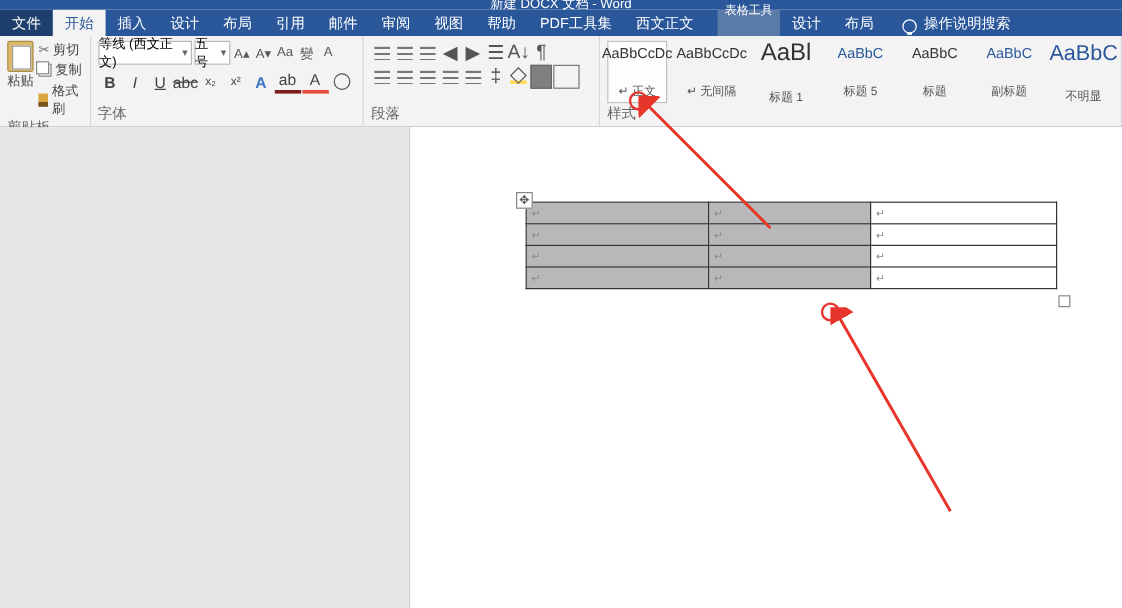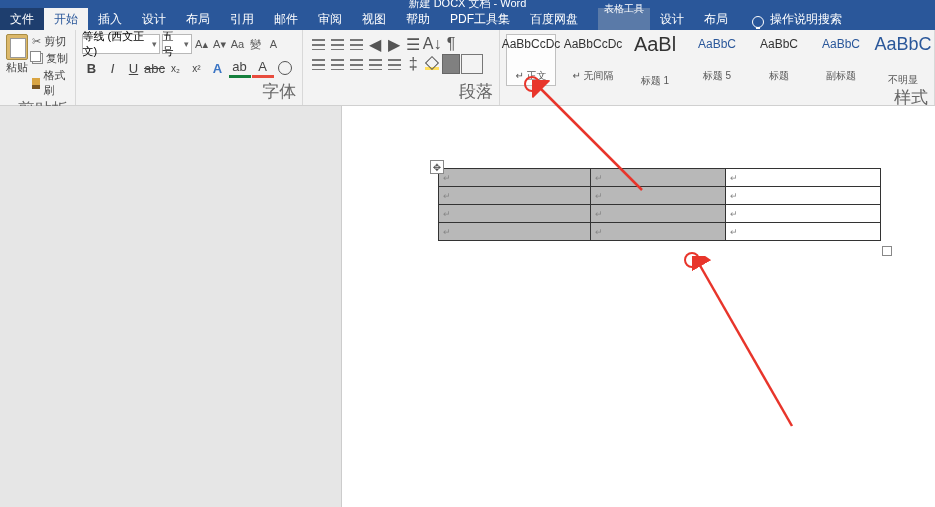--- a/index.html
+++ b/index.html
@@ -13,21 +13,21 @@
     .tab { color: #fff; font-size: 12px; padding: 0 10px; height: 22px; display: flex; align-items: center; cursor: pointer; }
     .tab.active { background: #f3f3f3; color: #2a579a; }
     .tab-group2 { background: #5a7aa8; padding: 0 6px; height: 22px; display: flex; align-items: center; margin-left: 10px; }
     .tell-me { display: flex; align-items: flex-end; color: #fff; font-size: 12px; margin-left: 14px; }
     .bulb { width: 12px; height: 12px; border: 1px solid #fff; border-radius: 50%; margin-right: 6px; position: relative; }
     .bulb::after { content: ""; position: absolute; bottom: -2px; left: 3px; width: 4px; height: 2px; background: #fff; }
     
     .ribbon { background: #f3f3f3; height: 76px; display: flex; border-bottom: 1px solid #d0d0d0; }
     .ribbon-group { border-right: 1px solid #d8d8d8; padding: 4px 6px 2px 6px; display: flex; flex-direction: column; justify-content: space-between; }
     .group-body { display: flex; gap: 4px; }
-    .group-label { text-align: right; font-size: 17px; color: #666; }
+    .group-label { text-align: left; font-size: 12px; color: #666; }
     
     
     .paste-btn { display: flex; flex-direction: column; align-items: center; width: 28px; }
     .paste-icon { width: 22px; height: 26px; background: #dcb86a; border: 1px solid #a88c44; border-radius: 2px; position: relative; }
     .paste-icon::before { content: ""; position: absolute; top: 3px; left: 3px; width: 14px; height: 18px; background: #fff; border: 1px solid #999; }
     .clip-col { display: flex; flex-direction: column; gap: 2px; font-size: 11px; color: #444; }
     .clip-item { display: flex; align-items: center; gap: 3px; }
     .scissors { color: #666; }
     .copy-icn { width: 11px; height: 11px; border: 1px solid #888; position: relative; }
     .copy-icn::after { content: ""; position: absolute; top: -3px; left: -3px; width: 9px; height: 9px; border: 1px solid #888; background: #fff; }
@@ -38,21 +38,21 @@
     .combo { height: 20px; border: 1px solid #b8b8b8; background: #fff; font-size: 11px; display: flex; align-items: center; padding: 0 14px 0 0; position: relative; }
     .combo::after { content: "▾"; position: absolute; right: 2px; font-size: 9px; color: #666; }
     .font-name { width: 78px; }
     .font-size { width: 30px; }
     .tiny { width: 16px; height: 20px; display: flex; align-items: center; justify-content: center; font-size: 11px; color: #555; }
     .font-row2 { display: flex; gap: 1px; margin-top: 4px; }
     .fbtn { width: 20px; height: 20px; display: flex; align-items: center; justify-content: center; font-size: 13px; color: #444; }
     .underline-a { text-decoration: underline; }
     .strike { text-decoration: line-through; }
     .sub { font-size: 10px; }
-    .highlight-btn { width: 22px; border-bottom: 3px solid #15803d; }
+    .highlight-btn { width: 22px; border-bottom: 3px solid #7f1d1d; }
     .color-btn { width: 22px; border-bottom: 3px solid #e84c3d; }
     .ring { width: 14px; height: 14px; border: 1.5px solid #555; border-radius: 50%; }
     
     
     .para-row { display: flex; gap: 1px; }
     .pbtn { width: 18px; height: 20px; display: flex; align-items: center; justify-content: center; color: #555; }
     .lines3 { width: 13px; height: 11px; background: linear-gradient(#777 0 1.5px, transparent 1.5px 5px, #777 5px 6.5px, transparent 6.5px 10px, #777 10px 11.5px); }
     .shade-btn { width: 18px; height: 20px; background: #808080; border: 1px solid #666; }
     .box-btn { width: 22px; height: 20px; border: 1px solid #777; position: relative; }
     .bucket { width: 14px; height: 12px; border-bottom: 3px solid #ffde5c; position: relative; }
@@ -100,21 +100,21 @@
   <div class="tab active">开始</div>
   <div class="tab">插入</div>
   <div class="tab">设计</div>
   <div class="tab">布局</div>
   <div class="tab">引用</div>
   <div class="tab">邮件</div>
   <div class="tab">审阅</div>
   <div class="tab">视图</div>
   <div class="tab">帮助</div>
   <div class="tab">PDF工具集</div>
-  <div class="tab">百度网盘</div>
+  <div class="tab">西文正文</div>
   <div class="tab-group2">
     <span style="color:#fff;font-size:10px;position:relative;top:-10px;">表格工具</span>
   </div>
   <div class="tab">设计</div>
   <div class="tab">布局</div>
   <div class="tell-me">
     <span class="bulb"></span>
     <span>操作说明搜索</span>
   </div>
 </div>

